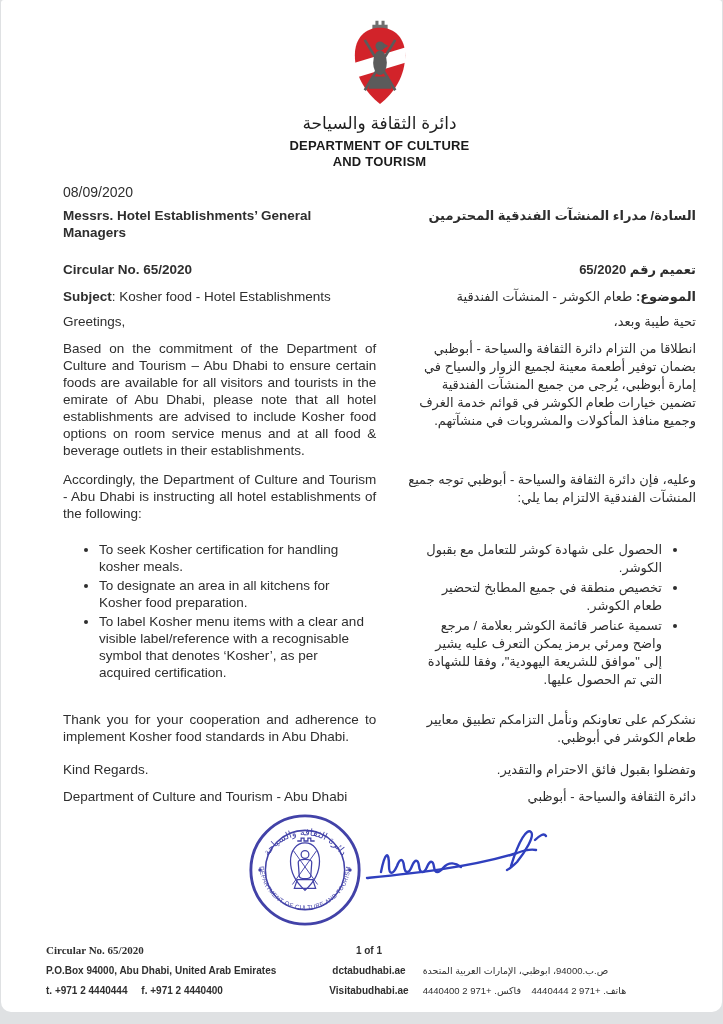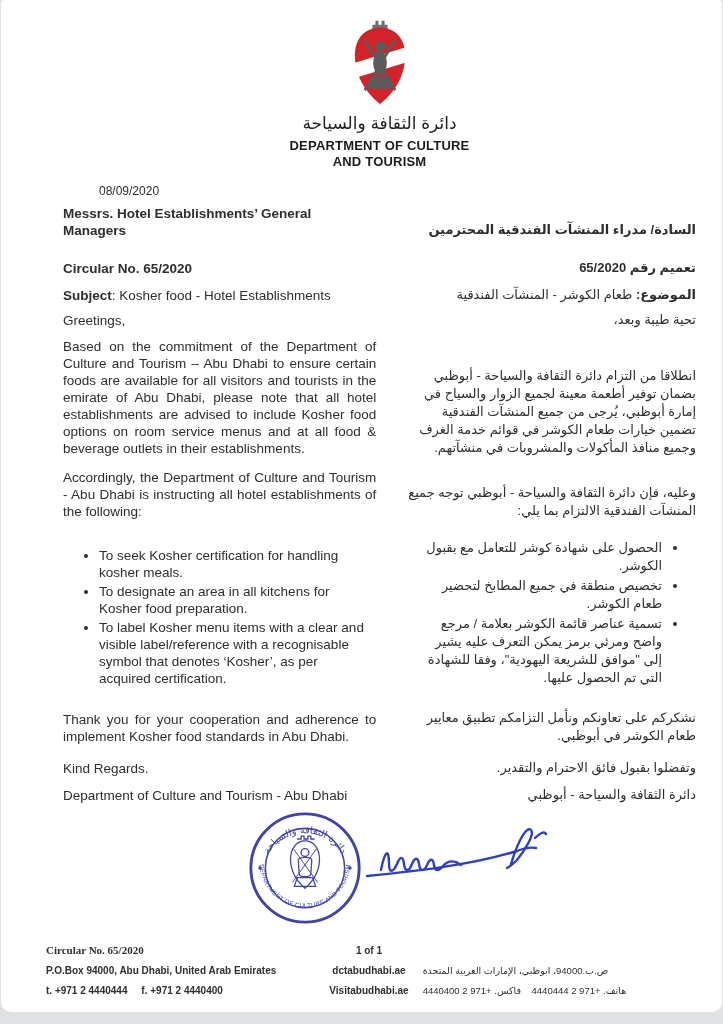--- a/index.html
+++ b/index.html
@@ -18,22 +18,22 @@
   }
   
   .letterhead { text-align:center; }
   .emblem-svg { width:100px; height:96px; display:inline-block; }
   .logo-ar { font-size:17px; color:#1f1f1f; margin-top:0; line-height:20px; direction:rtl; }
   .logo-en {
     font-size:13px; font-weight:bold; color:#1b1b1b;
     white-space:pre-line; line-height:16px; margin-top:4px; letter-spacing:.2px;
   }
   
-  .date { margin-top:14px; font-size:12px;margin-left:36px; }
-  .row { display:flex; justify-content:space-between; align-items:flex-end;gap:28px; }
+  .date { margin-top:14px; font-size:14px; }
+  .row { display:flex; justify-content:space-between; align-items:flex-start;gap:28px; }
   .en { width:50.5%; font-size:13.5px; line-height:17px; }
   .ar { width:47%; direction:rtl; text-align:right; font-size:13px; line-height:18px; }
   .bold { font-weight:bold; }
   .justify { text-align:justify; }
   .mt7  { margin-top:7px; }
   .mt9  { margin-top:9px; }
   .mt12 { margin-top:12px; }
   .mt14 { margin-top:14px; }
   .mt20 { margin-top:20px; }
   ul.blist { margin:10px; padding:0 0 0 26px; }

